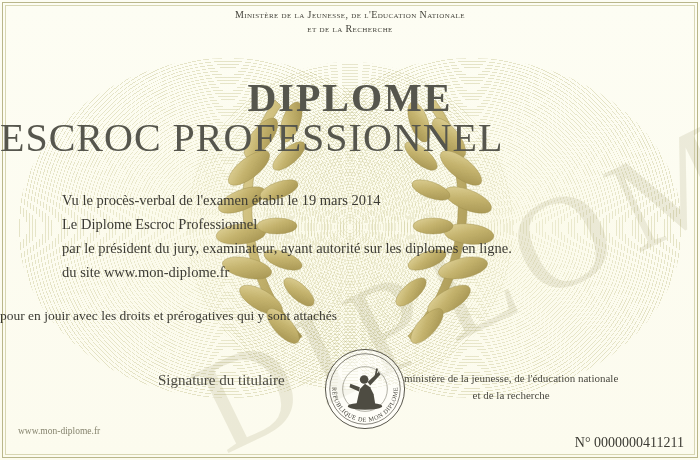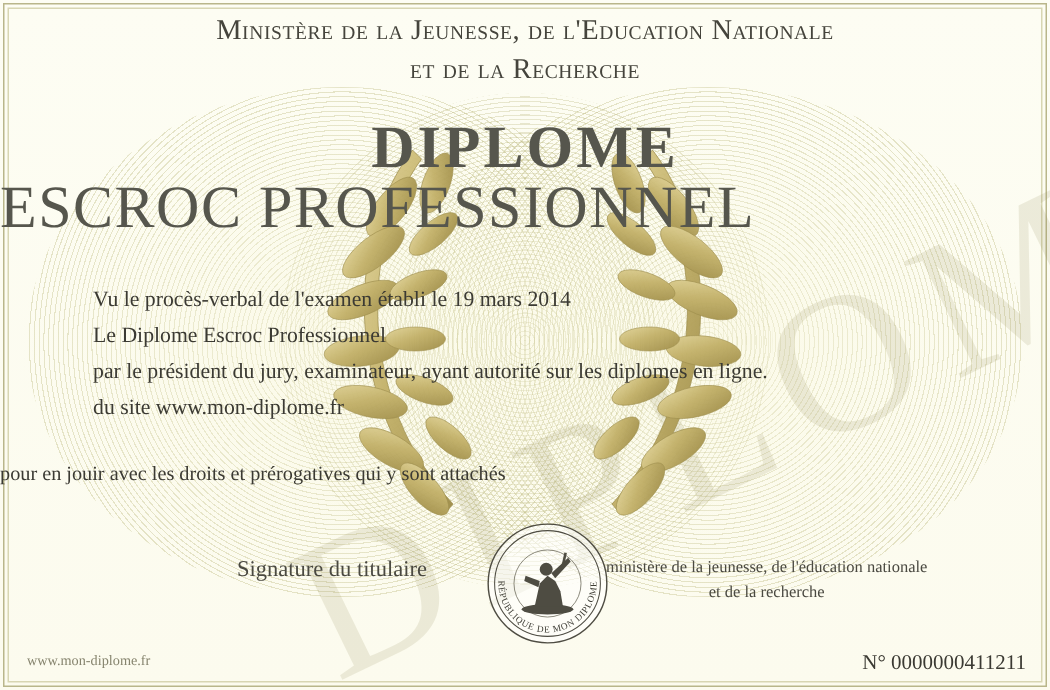--- a/index.html
+++ b/index.html
@@ -100,21 +100,21 @@
     opacity: 0.95;
   }
 
   
   .ministry {
     position: absolute;
     top: 8px;
     left: 0; right: 0;
     text-align: center;
     font-variant: small-caps;
-    font-size: 19px;
+    font-size: 10px;
     letter-spacing: 0.4px;
     line-height: 1.35;
     color: #45443c;
   }
   .ministry .l2 { display: block; }
 
   .title-main {
     position: absolute;
     top: 74px;
     left: 0; right: 0;
@@ -174,21 +174,21 @@
     position: absolute;
     left: 322px;
     top: 346px;
     width: 86px;
     height: 86px;
   }
 
   .footer-left {
     position: absolute;
     left: 18px;
-    bottom: 14px;
+    bottom: 24px;
     font-size: 9.5px;
     color: #86846e;
   }
   .footer-right {
     position: absolute;
     right: 16px;
     bottom: 9px;
     font-size: 14px;
     color: #3b3a33;
   }

